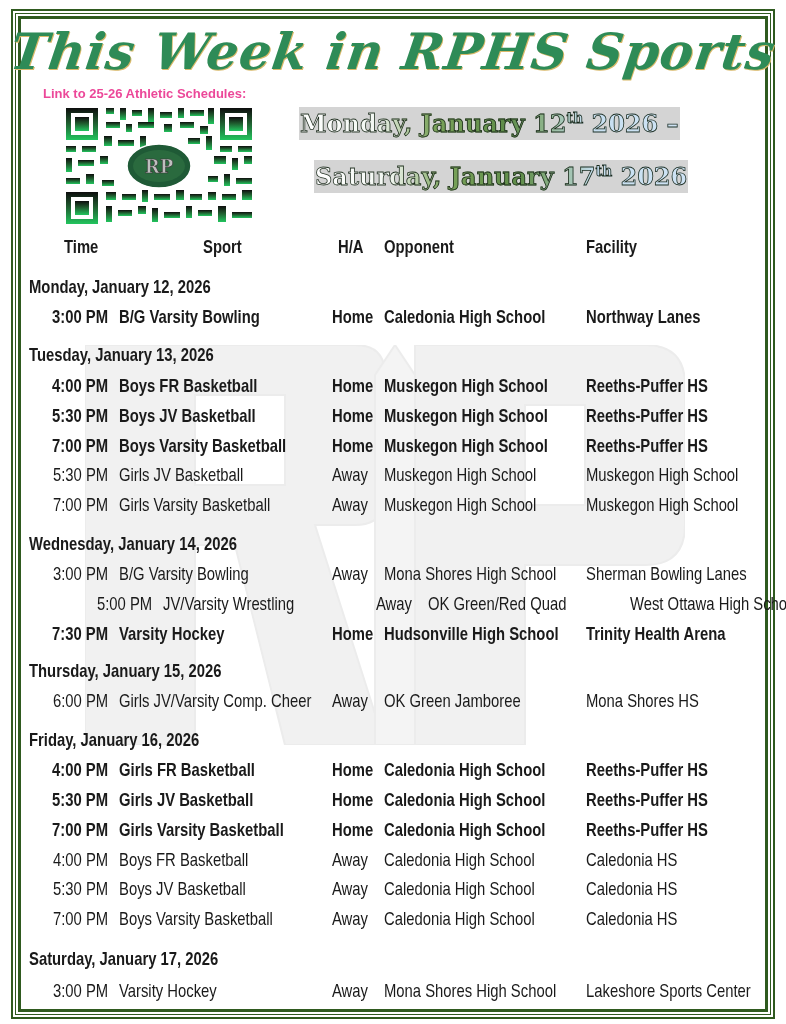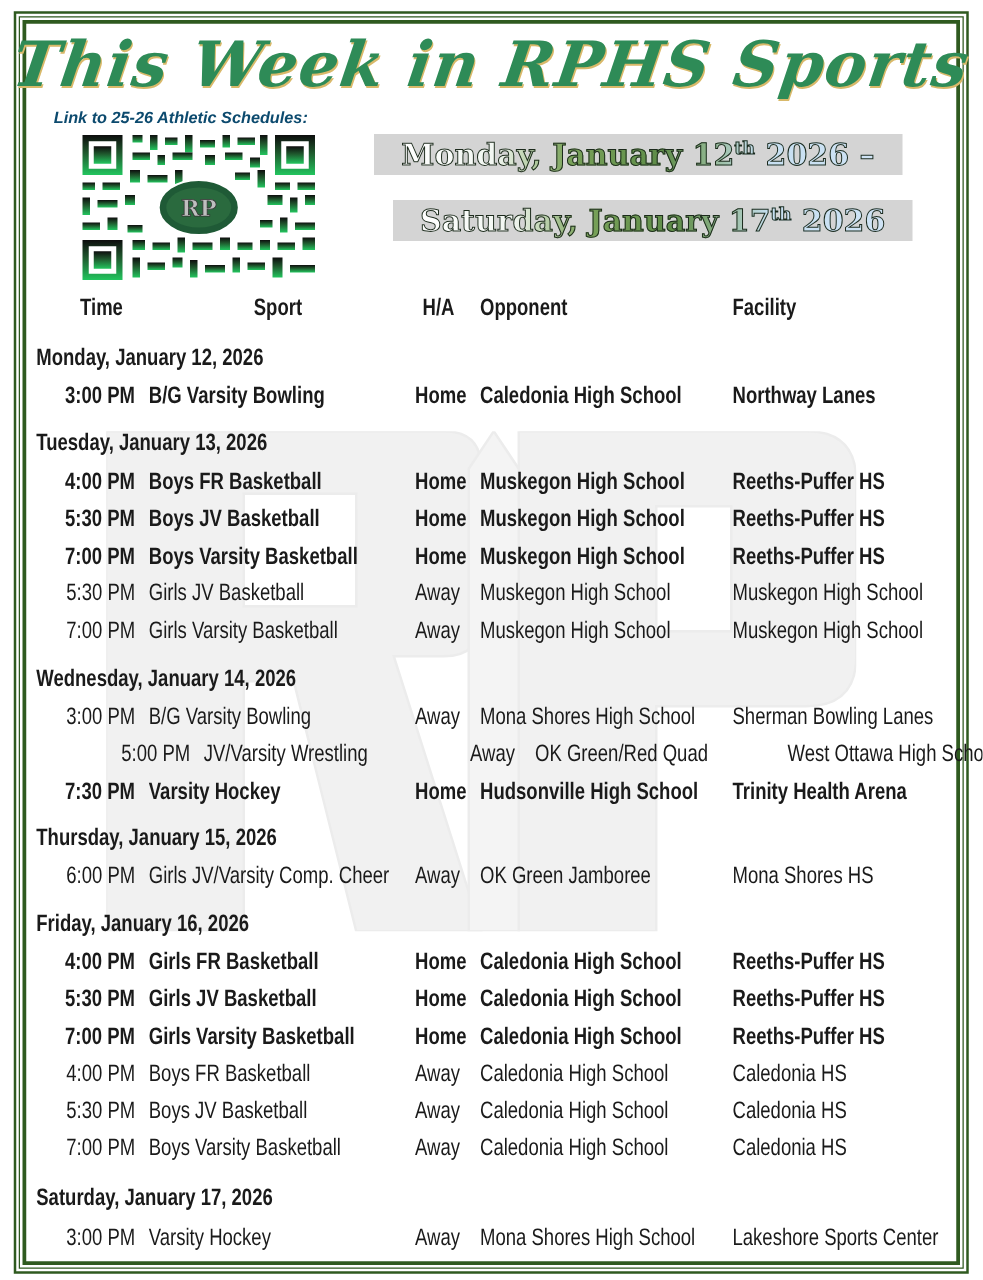--- a/index.html
+++ b/index.html
@@ -24,26 +24,26 @@
     }
     .title {
       position: absolute; left: 0; top: 22px; width: 786px; text-align: center;
       font-family: "DejaVu Serif", serif; font-style: italic; font-weight: bold;
       font-size: 50px; color: #2e8b57; letter-spacing: 1px;
       text-shadow: 1px 1px 0 #d9b96a;
       transform: skewX(-8deg);
     }
     .link-label {
       position: absolute; left: 43px; top: 86px; font-size: 13px; font-weight: bold;
-      color: #0c4a6e; font-family: "Liberation Sans", sans-serif; font-style: italic;
+      color: #ec4899; font-family: "Liberation Sans", sans-serif;
     }
     .qr { position: absolute; left: 64px; top: 106px; width: 190px; height: 120px; }
     .date-banner {
       position: absolute; font-family: "DejaVu Serif", serif; font-weight: bold;
-      font-size: 24px; background: #d4d4d4; padding: 2px 22px; white-space: nowrap;
+      font-size: 24px; background: #d4d4d4; padding: 2px 1px; white-space: nowrap;
       background-clip: padding-box;
     }
     .date-banner .txt {
       background: linear-gradient(90deg, #ffffff 0%, #f2f7f2 20%, #7aa35a 35%, #5e8c48 55%, #8fb58e 65%, #c6dff1 75%, #cfe3f5 100%);
       -webkit-background-clip: text; background-clip: text; color: transparent;
       -webkit-text-stroke: 0.8px #1c2a1c;
     }
     .date-banner sup { font-size: 14px; }
     .d1 { left: 299px; top: 107px; }
     .d2 { left: 303px; top: 160px; margin-left: 11px; }

